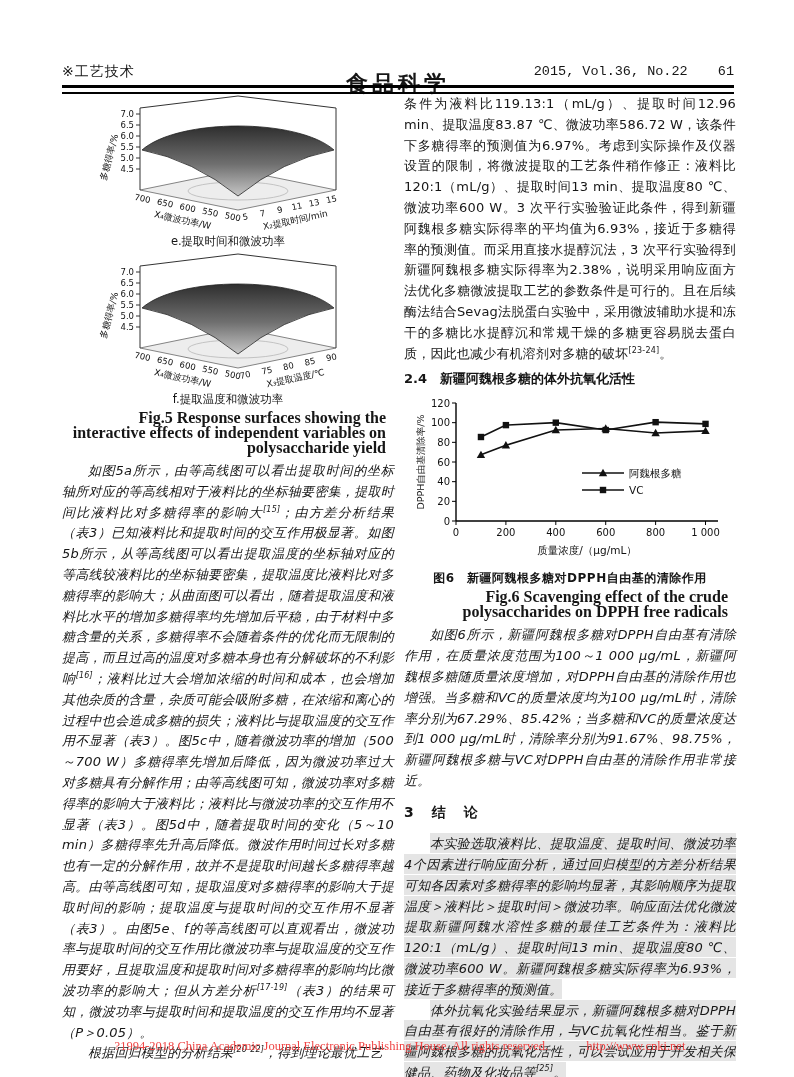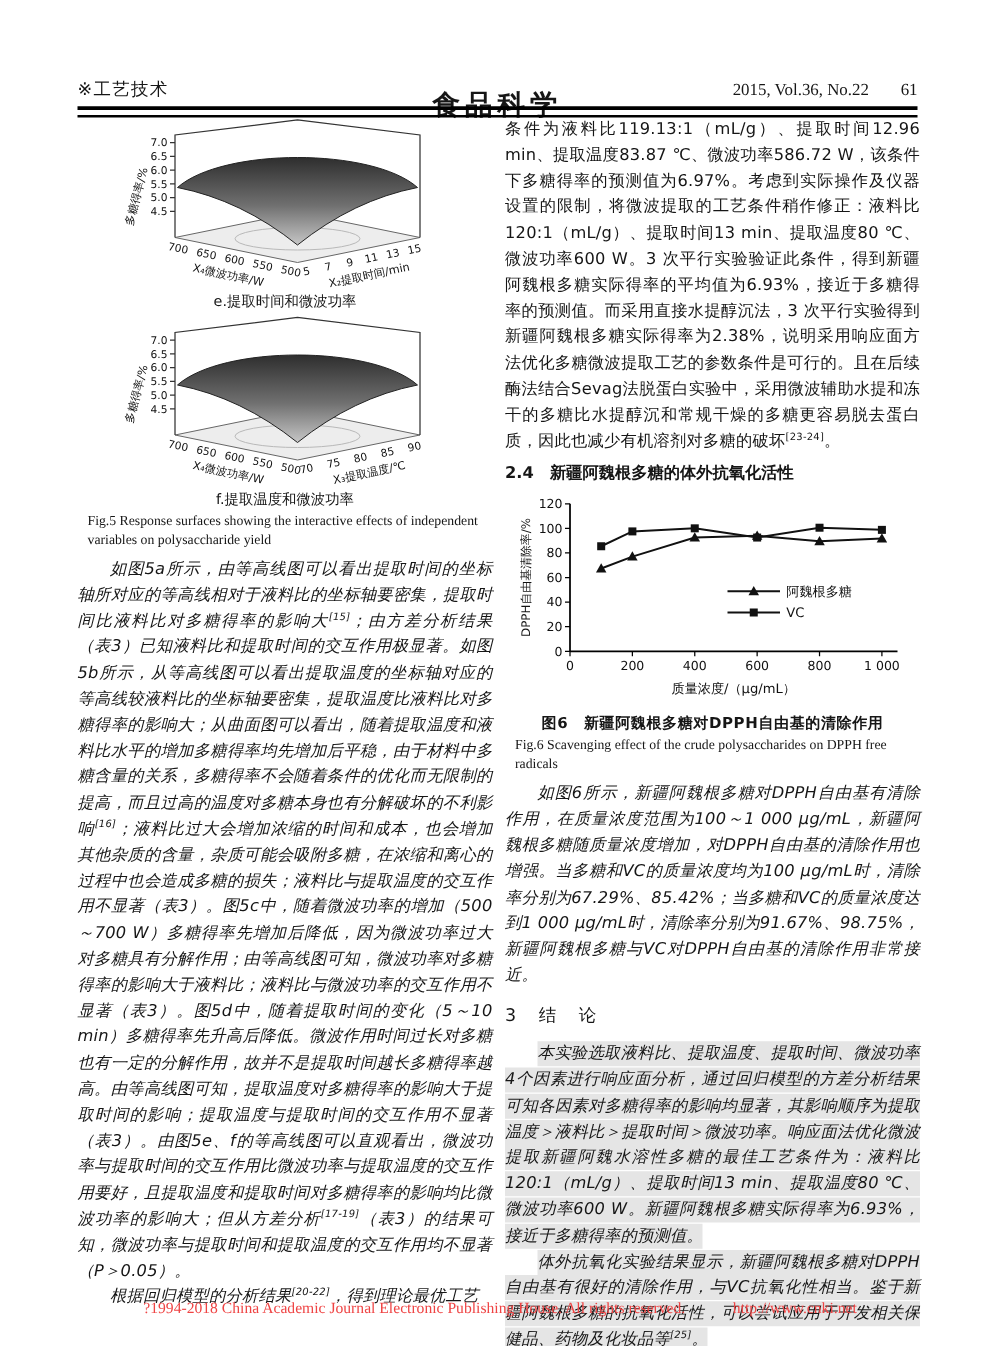--- a/index.html
+++ b/index.html
@@ -3,39 +3,39 @@
 <meta charset="utf-8">
 <style>
   html,body{margin:0;padding:0;background:#ffffff;}
   .page{position:relative;width:794px;height:1077px;background:#fff;overflow:hidden;
         font-family:"DejaVu Sans",sans-serif;color:#161616;padding-left:28px;}
   
   .header{position:absolute;left:62px;top:57px;width:672px;height:26px;}
   .hdr-left{position:absolute;left:0;top:6px;font-size:14px;letter-spacing:1px;}
   .hdr-center{position:absolute;left:0;right:0;top:0;text-align:center;font-size:22px;
               font-weight:bold;letter-spacing:4px;margin-top:12px;}
-  .hdr-right{position:absolute;right:0;top:7px;font-size:13.5px;font-family:Liberation Serif, serif;}
+  .hdr-right{position:absolute;right:0;top:7px;font-size:13.5px;font-family:Liberation Mono, monospace;}
   .hdr-right .pgnum{margin-left:22px;}
   .header-rule{position:absolute;left:62px;top:85px;width:672px;height:4px;
                border-top:3px solid #000;border-bottom:2px solid #000;}
   
   .col{position:absolute;top:94px;width:332px;}
   .col-left{left:62px;}
   .col-right{left:404px;}
   .para{font-size:13px;line-height:20.8px;text-align:justify;text-justify:inter-ideograph;
         letter-spacing:0.2px;margin:0;}
   .indent{text-indent:2em;font-style:italic;}
   sup{font-size:8px;line-height:0;}
   .figwrap{text-align:center;}
   .subcap{font-size:11.5px;text-align:center;margin:0 0 3px 0;}
   .figcap-cn{font-size:12px;font-weight:bold;text-align:center;margin:5px 0 2px 0;letter-spacing:0.5px;}
-  .figcap-en{font-size:11px;font-weight:normal;text-align:left;margin:0 8px 6px 8px;
+  .figcap-en{font-size:16px;font-weight:bold;text-align:right;margin:0 8px 6px 8px;
              font-family:"Liberation Serif",serif;line-height:15px;}
   .sec-heading{font-size:13px;font-weight:bold;margin:4px 0 4px 0;line-height:21px;}
-  .concl-heading{font-size:14px;font-weight:normal;margin:12px 0 12px 0;letter-spacing:2px;}
+  .concl-heading{font-size:14px;font-weight:bold;margin:12px 0 12px 0;letter-spacing:2px;}
   .hl{background:#e5e5e5;padding:2.5px 0;-webkit-box-decoration-break:clone;box-decoration-break:clone;}
   
   .footer{position:absolute;left:30px;top:1039px;width:740px;font-family:"Liberation Serif",serif;
           font-size:12.5px;color:#ef4444;text-align:center;}
   .footer .url{margin-left:38px;}
   svg text{font-family:"DejaVu Sans",sans-serif;}
 </style>
 </head>
 <body>
 

